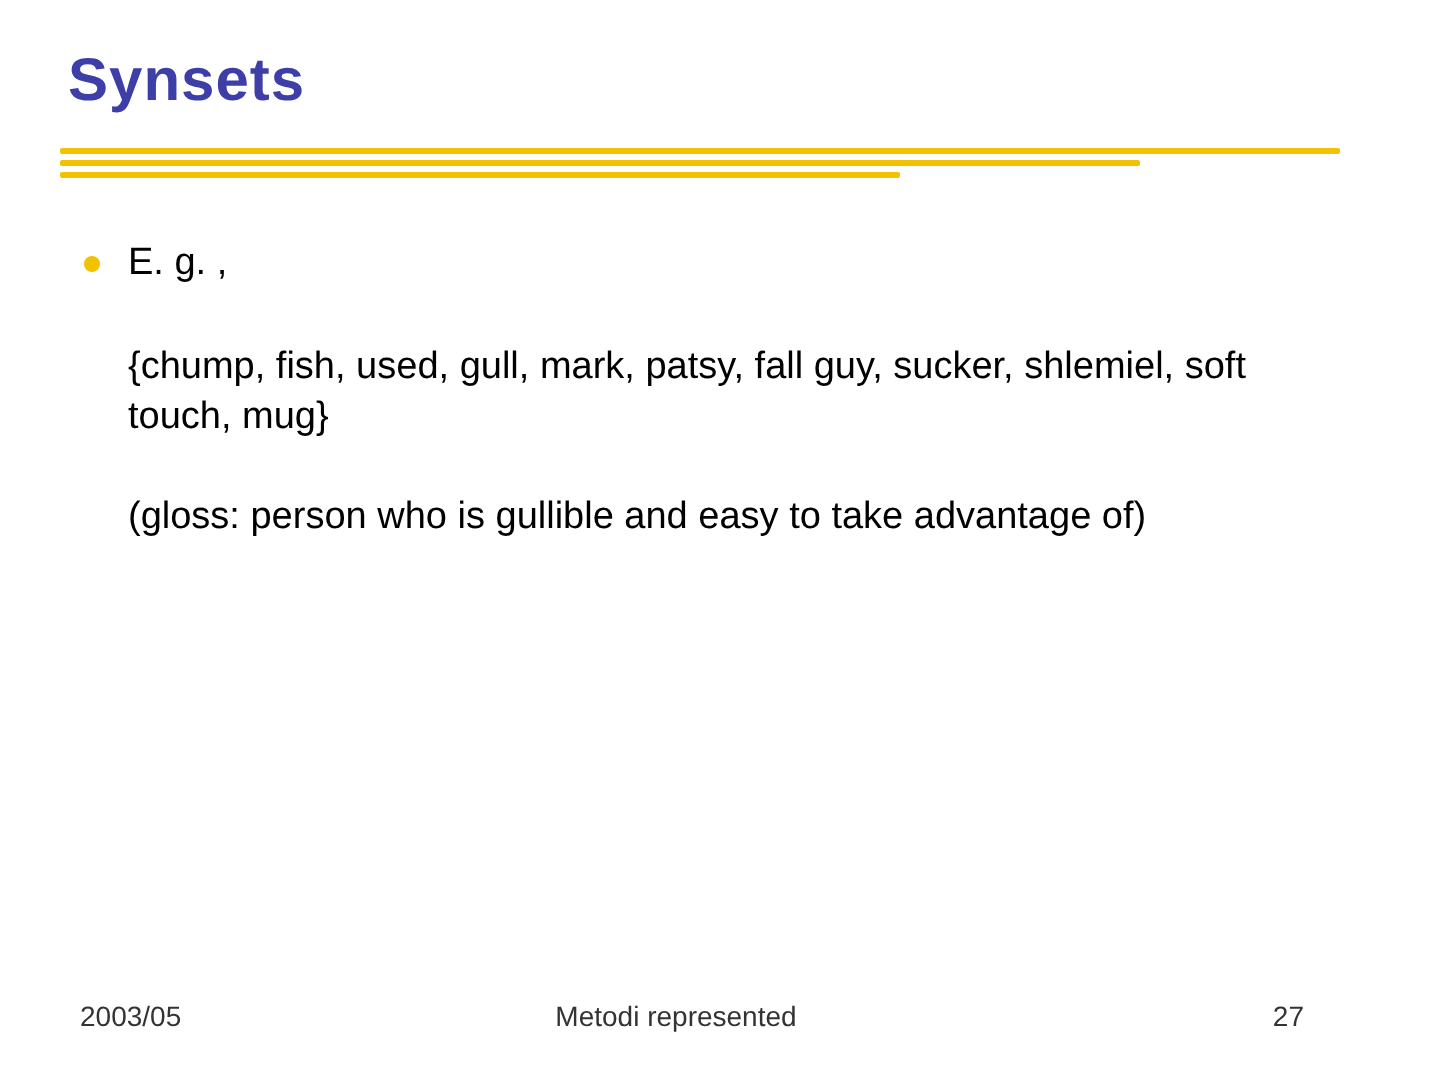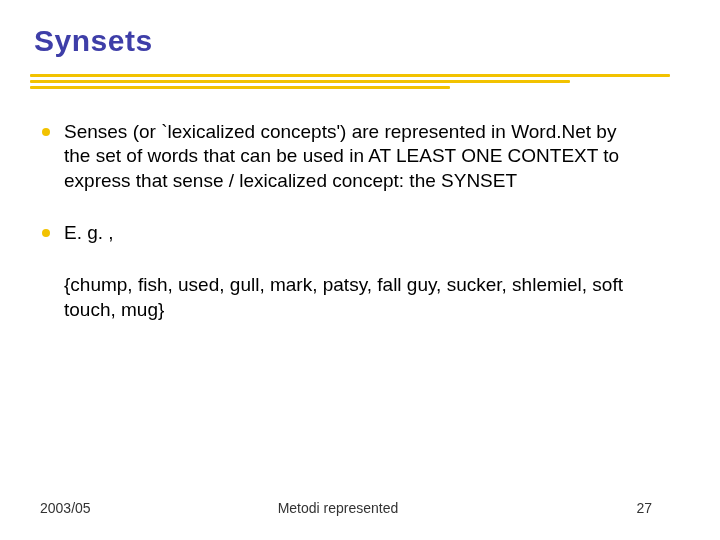--- a/index.html
+++ b/index.html
@@ -109,32 +109,29 @@
   <div class="title">Synsets</div>
 
   <div class="underline">
     <div class="bar a"></div>
     <div class="bar b"></div>
     <div class="bar c"></div>
   </div>
 
   <div class="content">
 
-    <div class="item">
-      <div class="bullet"></div>
-      <span>Senses (or `lexicalized concepts') are represented in Word.Net by the set of words that can be used in AT LEAST ONE CONTEXT  to express that sense / lexicalized concept: the SYNSET</span>
-    </div>
 
     <div class="item">
       <div class="bullet"></div>
       <span>E. g. ,</span>
     </div>
 
     <div class="para">{chump, fish, used, gull, mark, patsy, fall guy, sucker, shlemiel, soft touch, mug}</div>
 
+    <div class="para">(gloss: person who is gullible and easy to take advantage of)</div>
 
   </div>
 
   <div class="footer-left">2003/05</div>
   <div class="footer-center">Metodi represented</div>
   <div class="footer-right">27</div>
 
 </div>
 
 </body></html>

